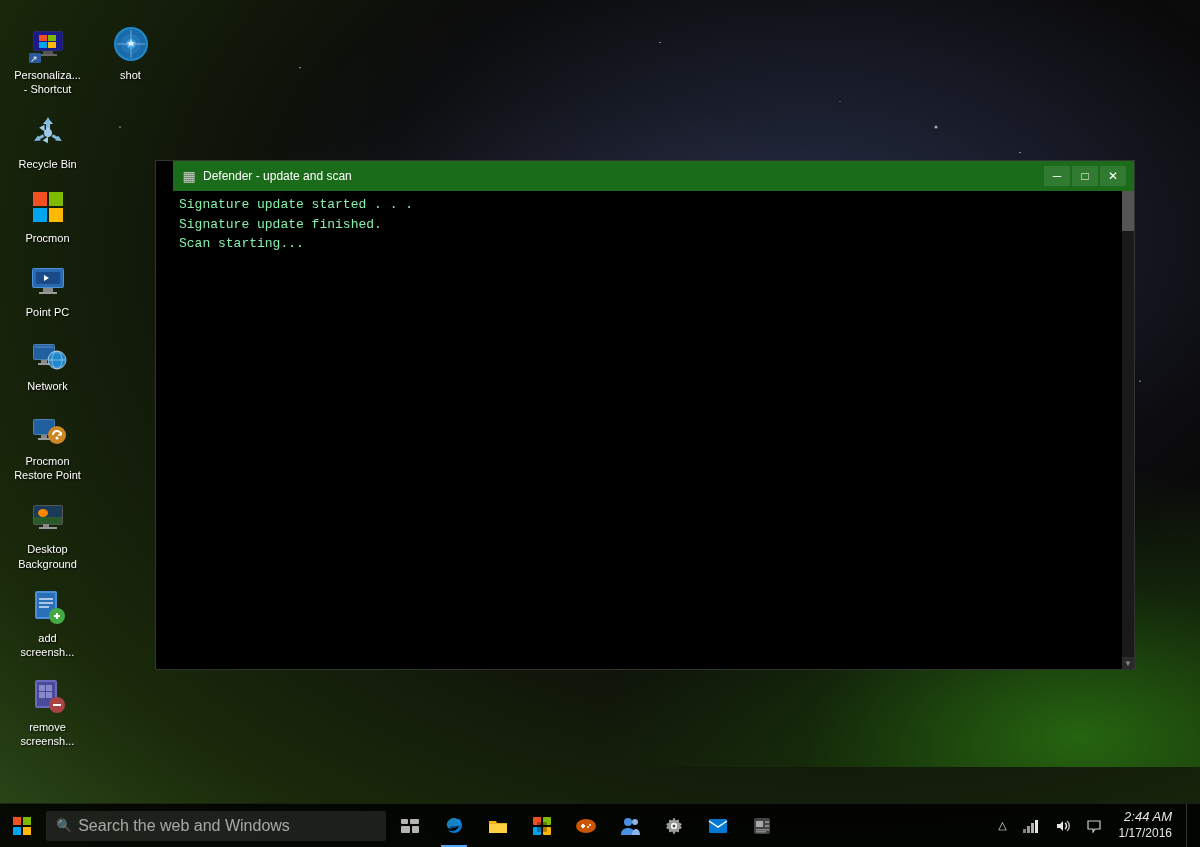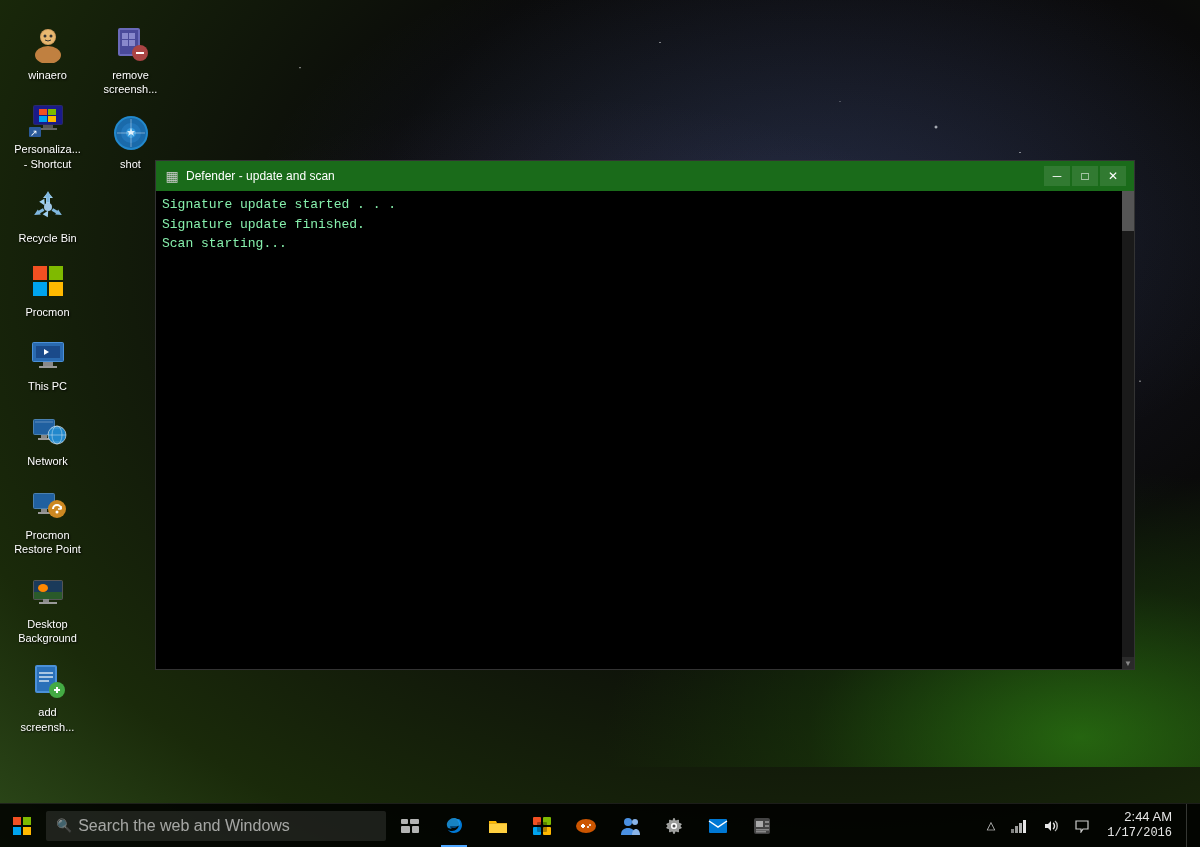--- a/index.html
+++ b/index.html
@@ -165,25 +165,25 @@
       align-items: flex-end;
       justify-content: center;
       padding: 0 8px;
       height: 44px;
       cursor: pointer;
       color: rgba(255,255,255,0.9);
     }
     .clock-time {
       font-size: 13px;
       line-height: 1.3;
+      font-style: italic;
     }
     .clock-date {
       font-size: 12px;
       line-height: 1.3;
-      font-family: Liberation Mono, monospace;
     }
 
     
     .desktop-icons {
       position: absolute;
       top: 10px;
       left: 0;
       display: flex;
       flex-direction: column;
       flex-wrap: wrap;
@@ -227,20 +227,21 @@
       position: absolute;
       top: 160px;
       left: 155px;
       width: 980px;
       height: 510px;
       background: #000;
       border: 1px solid #333;
       z-index: 500;
       display: flex;
       flex-direction: column;
+      padding-left: 17px;
     }
 
     .console-titlebar {
       height: 30px;
       background: #1a6b1a;
       display: flex;
       align-items: center;
       padding: 0 8px;
       flex-shrink: 0;
     }
@@ -347,34 +348,20 @@
     }
   </style>
 </head>
 <body>
 
 <div id="desktop">
   <div class="bottom-glow"></div>
 
   <div class="desktop-icons">
 
-    <div class="desktop-icon">
-      <div class="icon-img">
-        <svg class="svg-icon" viewBox="0 0 38 38" xmlns="http://www.w3.org/2000/svg">
-          <circle cx="19" cy="12" r="8" fill="#d4a060"></circle>
-          <ellipse cx="19" cy="30" rx="13" ry="9" fill="#c08040"></ellipse>
-          <circle cx="19" cy="12" r="7" fill="#e8b870"></circle>
-
-          <circle cx="16" cy="11" r="1.5" fill="#333"></circle>
-          <circle cx="22" cy="11" r="1.5" fill="#333"></circle>
-          <path d="M16 15 Q19 17 22 15" stroke="#333" stroke-width="1" fill="none"></path>
-        </svg>
-      </div>
-      <span class="icon-label">winaero</span>
-    </div>
 
     <div class="desktop-icon">
       <div class="icon-img">
         <svg class="svg-icon" viewBox="0 0 38 38" xmlns="http://www.w3.org/2000/svg">
 
           <rect x="4" y="6" width="30" height="20" rx="2" fill="#2a2a6a"></rect>
           <rect x="5" y="7" width="28" height="18" fill="#1a1a8a"></rect>
           <rect x="14" y="26" width="10" height="3" fill="#555"></rect>
           <rect x="10" y="29" width="18" height="2" fill="#666"></rect>
 
@@ -431,21 +418,21 @@
         <svg class="svg-icon" viewBox="0 0 38 38" xmlns="http://www.w3.org/2000/svg">
           <rect x="3" y="6" width="32" height="20" rx="2" fill="#4a90d9"></rect>
           <rect x="4" y="7" width="30" height="18" fill="#2a6ab0"></rect>
           <rect x="14" y="26" width="10" height="4" fill="#888"></rect>
           <rect x="10" y="30" width="18" height="2" fill="#999"></rect>
 
           <rect x="7" y="10" width="24" height="12" fill="#1a4a8a"></rect>
           <path d="M15 16 L15 13 L20 16 L15 19 Z" fill="white"></path>
         </svg>
       </div>
-      <span class="icon-label">This PC</span>
+      <span class="icon-label">Point PC</span>
     </div>
 
 
     <div class="desktop-icon">
       <div class="icon-img">
         <svg class="svg-icon" viewBox="0 0 38 38" xmlns="http://www.w3.org/2000/svg">
 
           <rect x="4" y="8" width="22" height="16" rx="2" fill="#4a80b0"></rect>
           <rect x="5" y="9" width="20" height="14" fill="#2060a0"></rect>
           <rect x="12" y="24" width="6" height="3" fill="#888"></rect>

